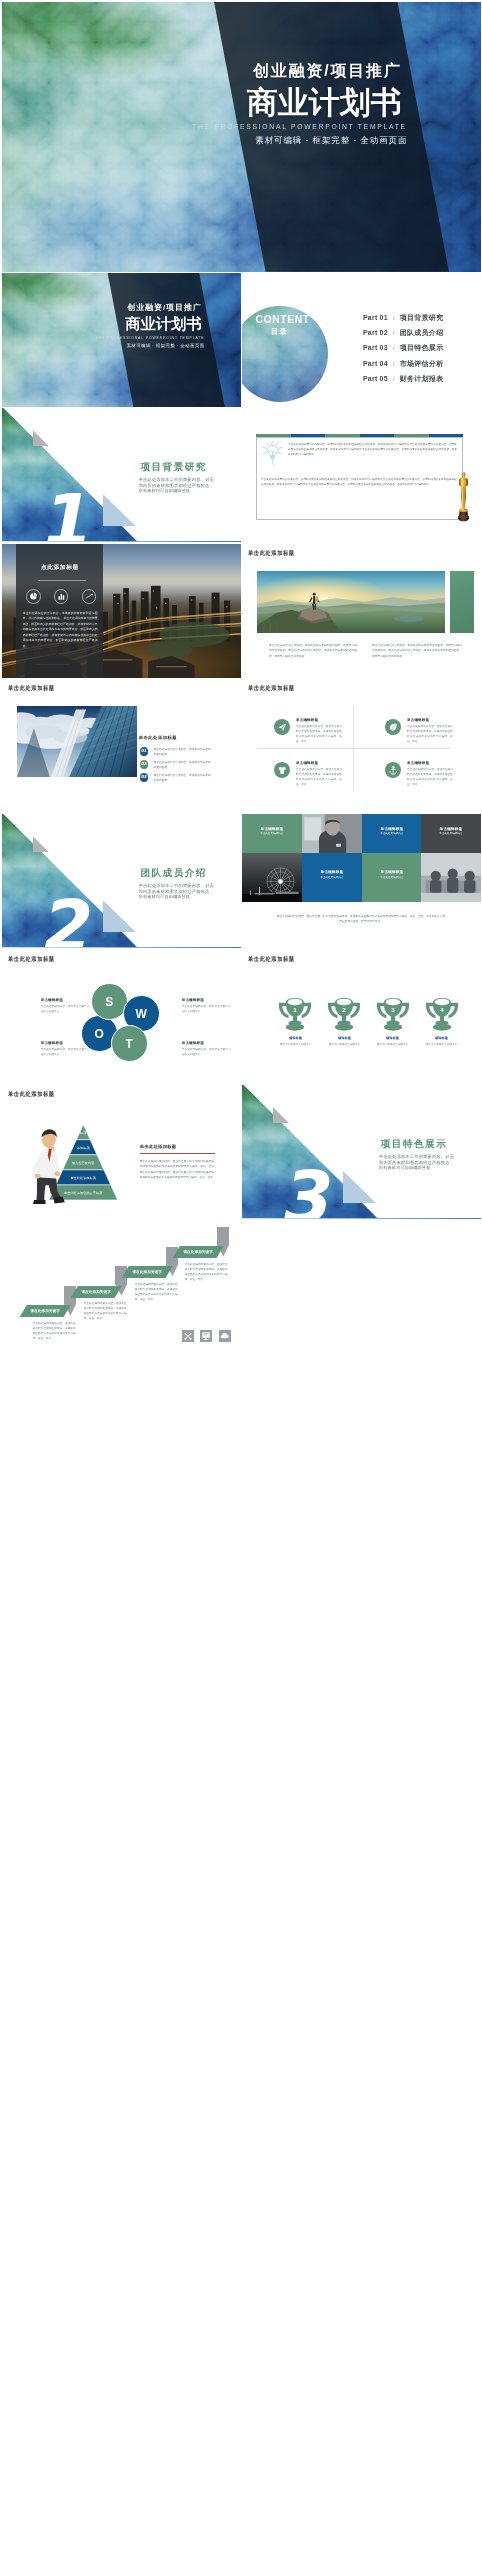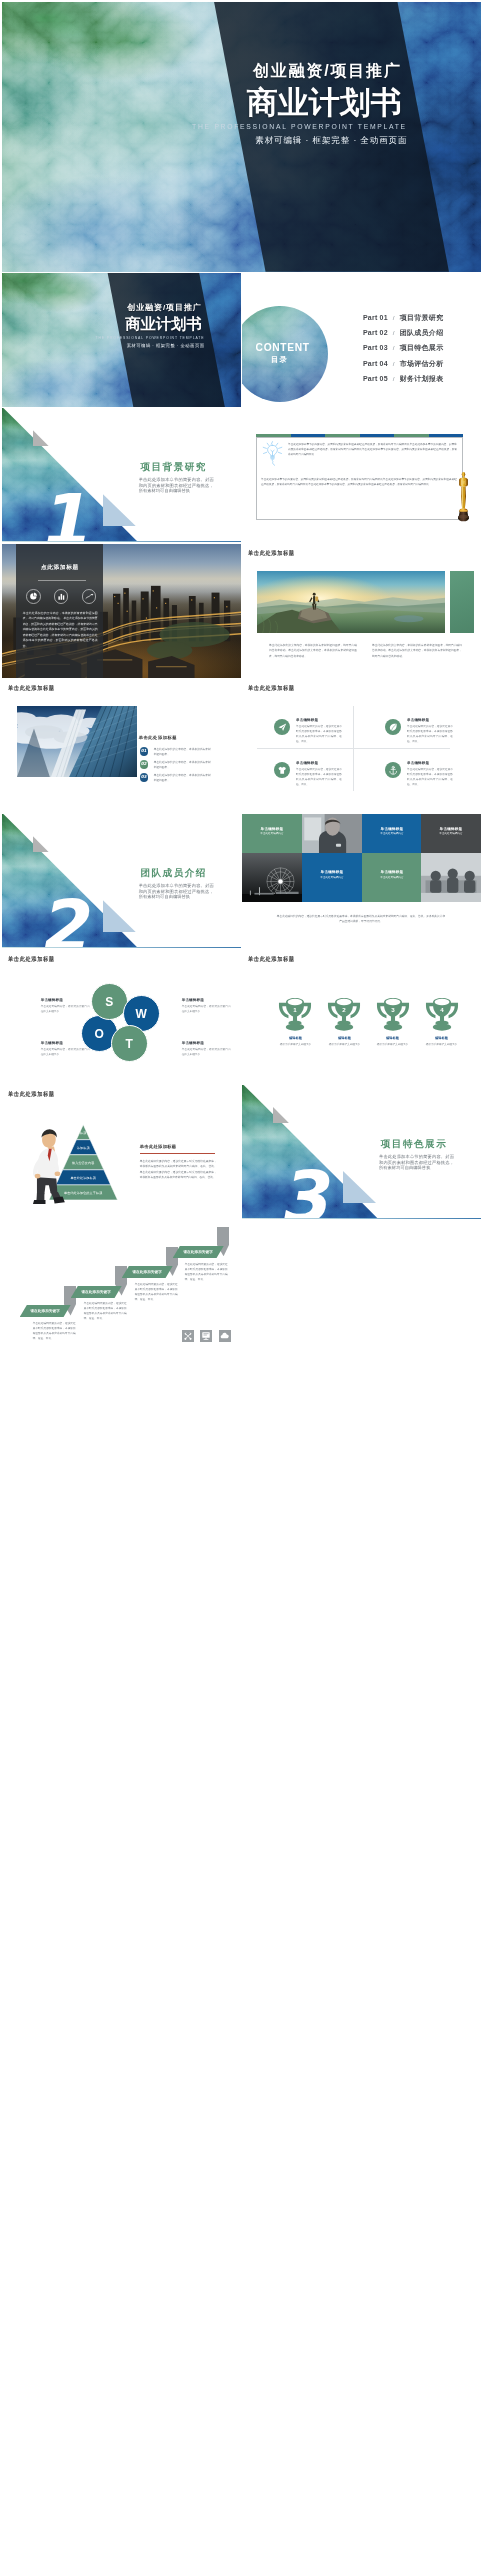--- a/index.html
+++ b/index.html
@@ -46,21 +46,21 @@
 <body>
 <style>
   
   .m-txt{position:absolute;right:39px;top:31px;text-align:right;color:#fff;z-index:5}
   .m-sub{font-size:8px;font-weight:700;letter-spacing:0.9px;line-height:1;text-shadow:0 0.6px 1.1px rgba(0,0,0,.45)}
   .m-main{font-size:15.3px;font-weight:700;letter-spacing:0;line-height:1;margin-top:4px;text-shadow:0 0.6px 1.1px rgba(0,0,0,.5)}
   .m-en{font-size:3.4px;letter-spacing:0.9px;margin-top:5.1px;color:#c9d6e2;margin-right:-2.8px}
   .m-tag{font-size:4.3px;letter-spacing:0.5px;margin-top:2.8px;color:#eef4f9;margin-right:-2.8px}
   
   .toc-circle{position:absolute;left:-9.6px;top:33px;width:96px;height:96px;border-radius:50%;overflow:hidden}
-  .toc-cap{position:absolute;left:13.6px;top:70px;color:#fff;z-index:3;text-align:center;width:48px}
+  .toc-cap{position:absolute;left:13.6px;top:42px;color:#fff;z-index:3;text-align:center;width:48px}
   .toc-en{font-size:10.2px;font-weight:700;letter-spacing:0.7px;line-height:1}
   .toc-cn{font-size:7.4px;font-weight:700;letter-spacing:1.1px;margin-top:2.3px;line-height:1}
   .toc-list{position:absolute;left:121px;top:41px;list-style:none}
   .toc-list li{display:flex;align-items:baseline;margin-bottom:8px;color:#46494e;line-height:1}
   .toc-list .tp{font-size:7px;font-weight:700;letter-spacing:0.2px;font-family:"Liberation Sans",sans-serif}
   .toc-list .ts{font-size:6.2px;color:#8c959c;margin:0 5.1px}
   .toc-list .tn{font-size:7px;font-weight:700;letter-spacing:0.3px}
 </style>
 <style>
   

